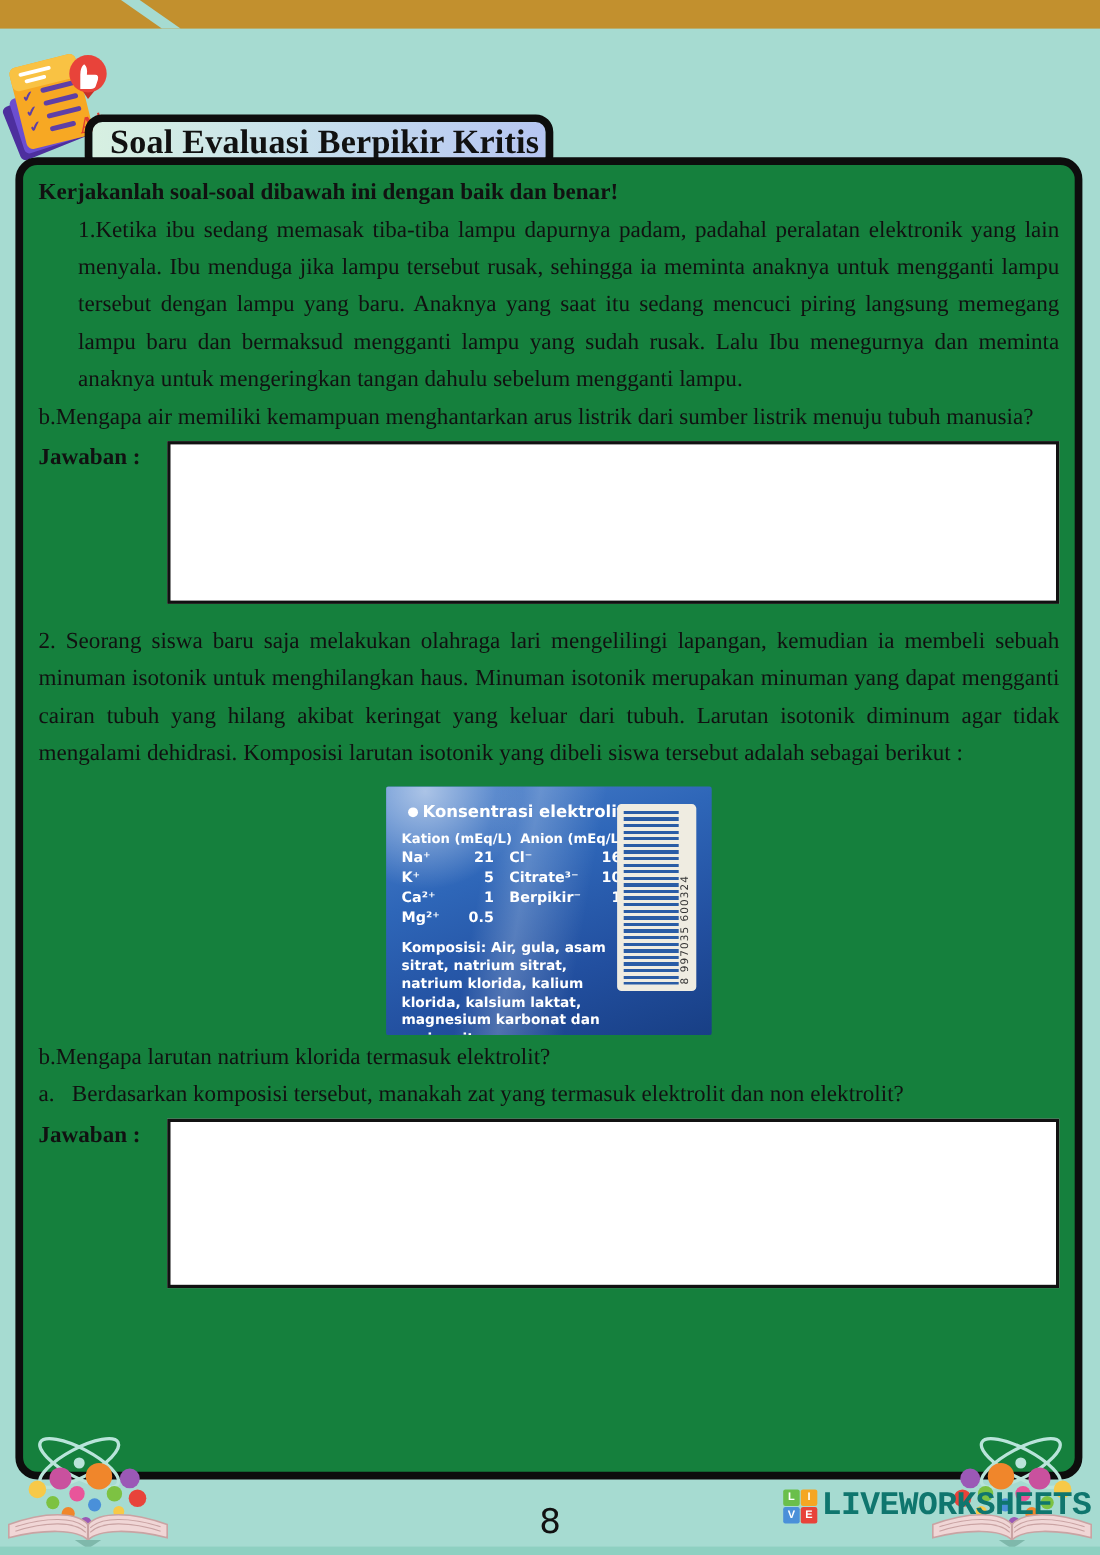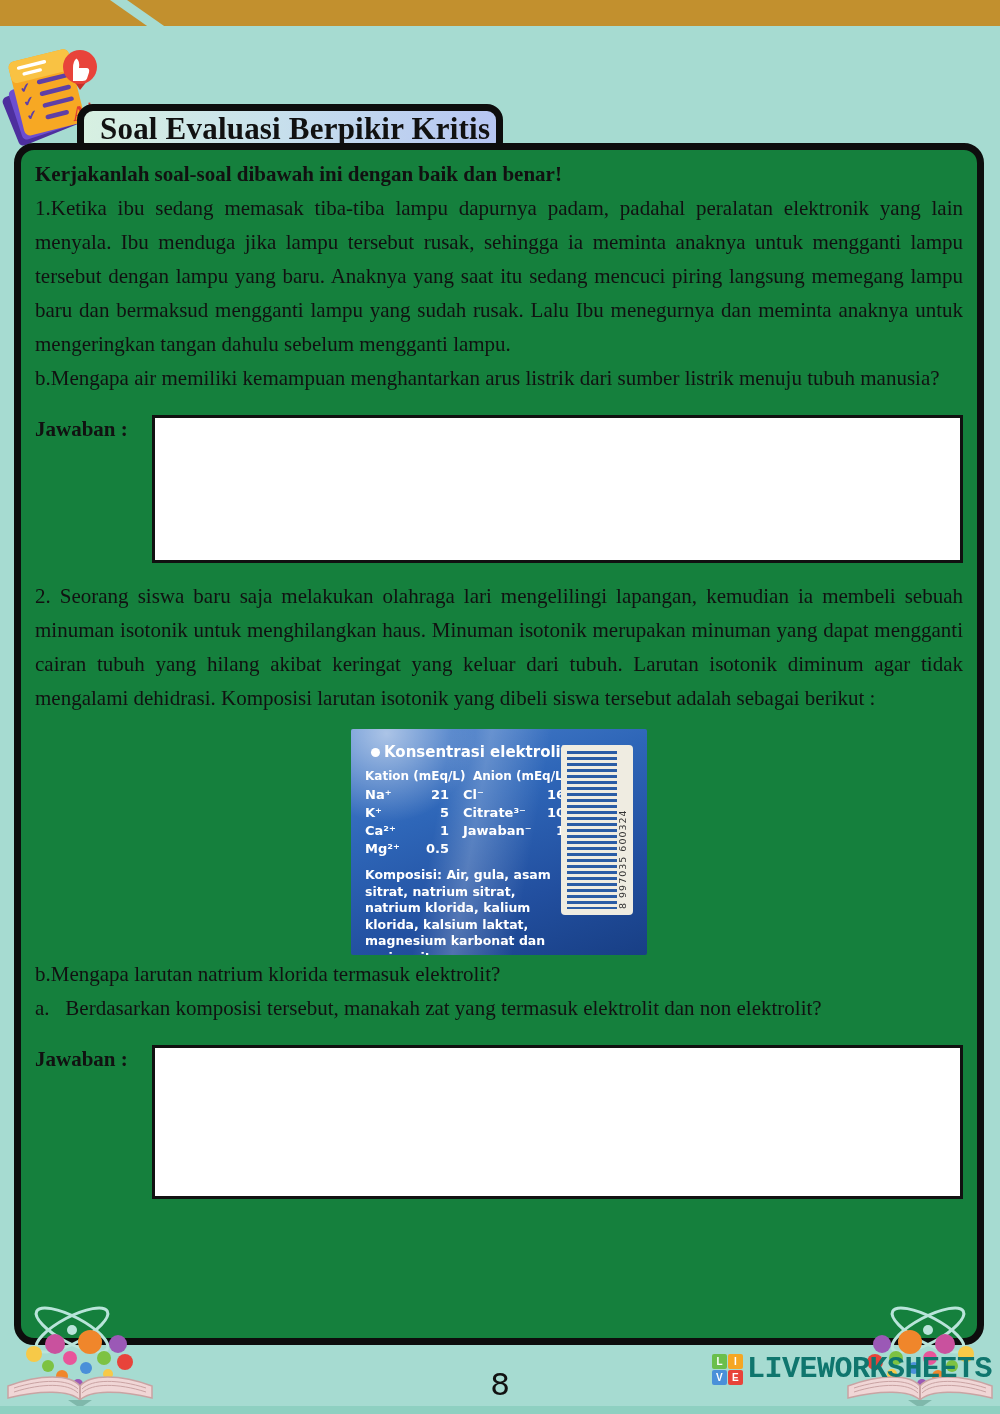--- a/index.html
+++ b/index.html
@@ -19,22 +19,22 @@
     border:7px solid #0d0d0d;border-radius:16px;
     background:linear-gradient(90deg,#d7f0e1 0%,#c8e1ec 45%,#b6c5f2 100%);
     display:flex;align-items:flex-start;padding-left:16px;margin-top:28px;}
   .title-banner span{font-weight:bold;font-size:31px;letter-spacing:0.2px;}
 
   
   .content-box{position:absolute;left:14px;top:143px;width:970px;height:1202px;box-sizing:border-box;
     background:#15803d;border:7px solid #0d0d0d;border-radius:20px;padding:9px 14px 0 14px;z-index:1;}
   .intro{margin:0;font-weight:bold;font-size:21px;line-height:30px;}
   .para{margin:0;font-size:21px;line-height:34px;text-align:justify;}
-  .mt16{margin-top:2px;}
-  .answer-row{display:flex;margin-top:20px;}
+  .mt16{margin-top:2px;margin-left:36px;}
+  .answer-row{display:flex;margin-top:6px;}
   .answer-label{width:117px;flex:0 0 117px;font-weight:bold;font-size:21px;padding-top:2px;}
   .answer-box{flex:1;background:#ffffff;border:3px solid #111;height:142px;}
   .answer-box.tall{height:148px;}
 
   
   .label-photo{position:relative;width:296px;height:226px;margin:14px auto 2px auto;
     background:linear-gradient(160deg,#4a80cc 0%,#2e66b8 35%,#224f9f 70%,#183f85 100%);
     color:#fff;font-family:"DejaVu Sans", sans-serif;overflow:hidden;border-radius:2px;}
   .label-photo::before{content:"";position:absolute;inset:0;
     background:radial-gradient(circle at 12% 2%,rgba(255,255,255,0.55),rgba(255,255,255,0) 26%),
@@ -142,21 +142,21 @@
         <span>Cl⁻</span>
         <span class="val">16</span>
 
         <span>K⁺</span>
         <span class="val">5</span>
         <span>Citrate³⁻</span>
         <span class="val">10</span>
 
         <span>Ca²⁺</span>
         <span class="val">1</span>
-        <span>Jawaban⁻</span>
+        <span>Berpikir⁻</span>
         <span class="val">1</span>
 
         <span>Mg²⁺</span>
         <span class="val">0.5</span>
         <span></span>
         <span class="val"></span>
       </div>
       <p class="komposisi">Komposisi: Air, gula, asam sitrat, natrium sitrat, natrium klorida, kalium klorida, kalsium laktat, magnesium karbonat dan perisa sitrus.</p>
       <div class="barcode">
         <div class="barcode-stripes"></div>

